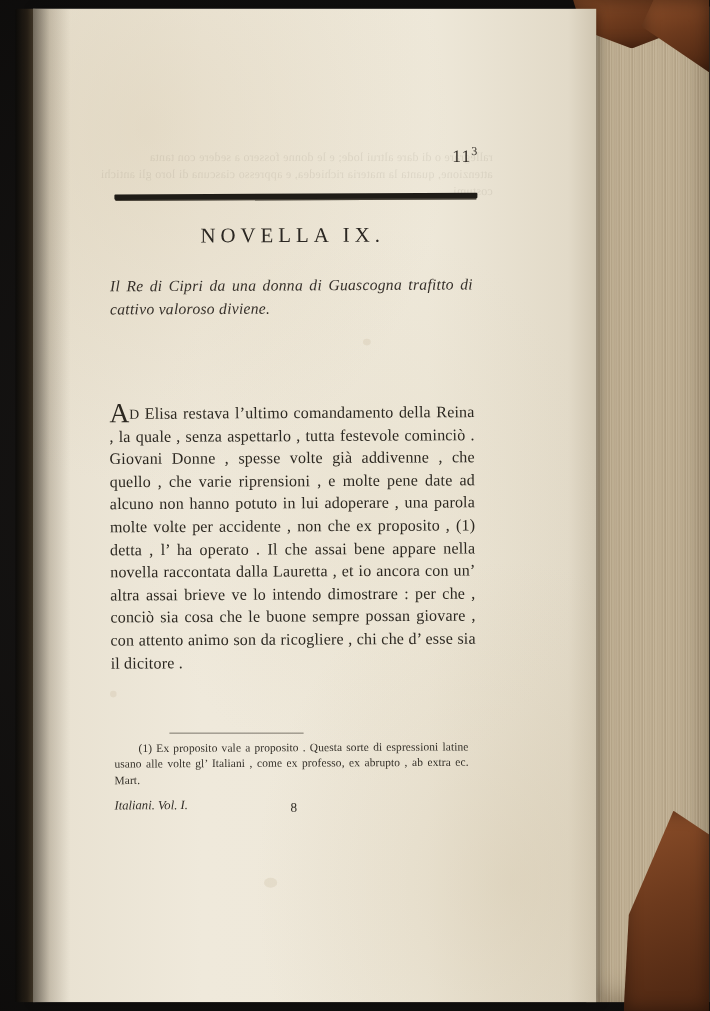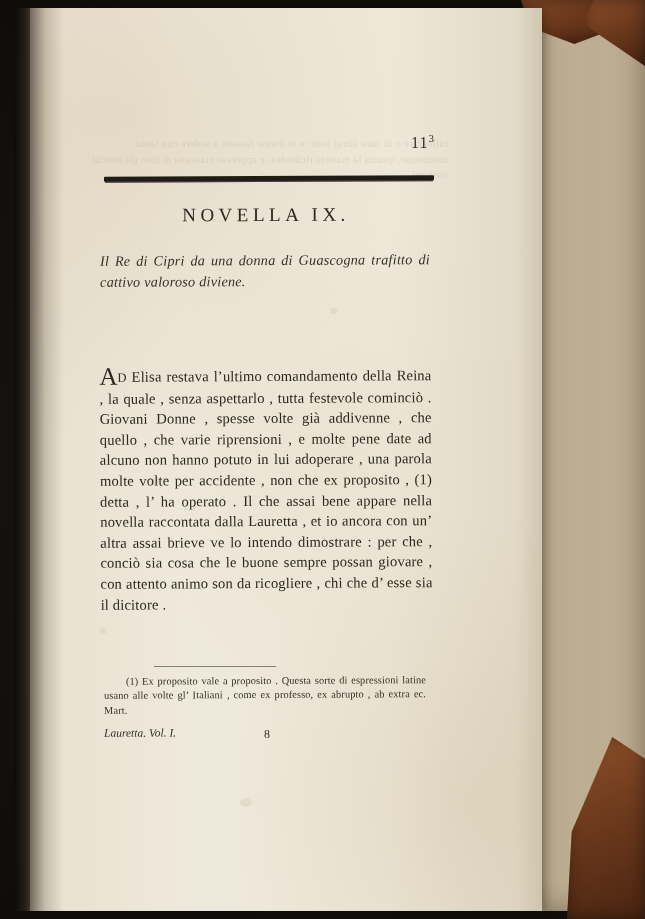--- a/index.html
+++ b/index.html
@@ -313,17 +313,17 @@
       <div class="novella-title">NOVELLA IX.</div>
 
       <div class="argomento">Il Re di Cipri da una donna di Guascogna trafitto di cattivo valoroso diviene.</div>
 
       <div class="body"><span class="dropcap">A</span><span class="smallcap">D</span><span> Elisa restava l’ultimo comandamento della Reina , la quale , senza aspettarlo , tutta festevole cominciò . Giovani Donne , spesse volte già addivenne , che quello , che varie riprensioni , e molte pene date ad alcuno non hanno potuto in lui adoperare , una parola molte volte per accidente , non che ex proposito , (1) detta , l’ ha operato . Il che assai bene appare nella novella raccontata dalla Lauretta , et io ancora con un’ altra assai brieve ve lo intendo dimostrare : per che , conciò sia cosa che le buone sempre possan giovare , con attento animo son da ricogliere , chi che d’ esse sia il dicitore .</span></div>
 
       <div class="note-rule"></div>
 
       <div class="footnote"><span class="indent"></span><span>(1)</span><span> Ex proposito vale a proposito . Questa sorte di espressioni latine usano alle volte gl’ Italiani , come ex professo, ex abrupto , ab extra ec. Mart.</span></div>
 
-      <div class="signature"><span>Lauretta. Vol. I.</span><span class="num">8</span></div>
+      <div class="signature"><span>Italiani. Vol. I.</span><span class="num">8</span></div>
 
     </div>
   </div>
 </div>
 
 </body></html>

